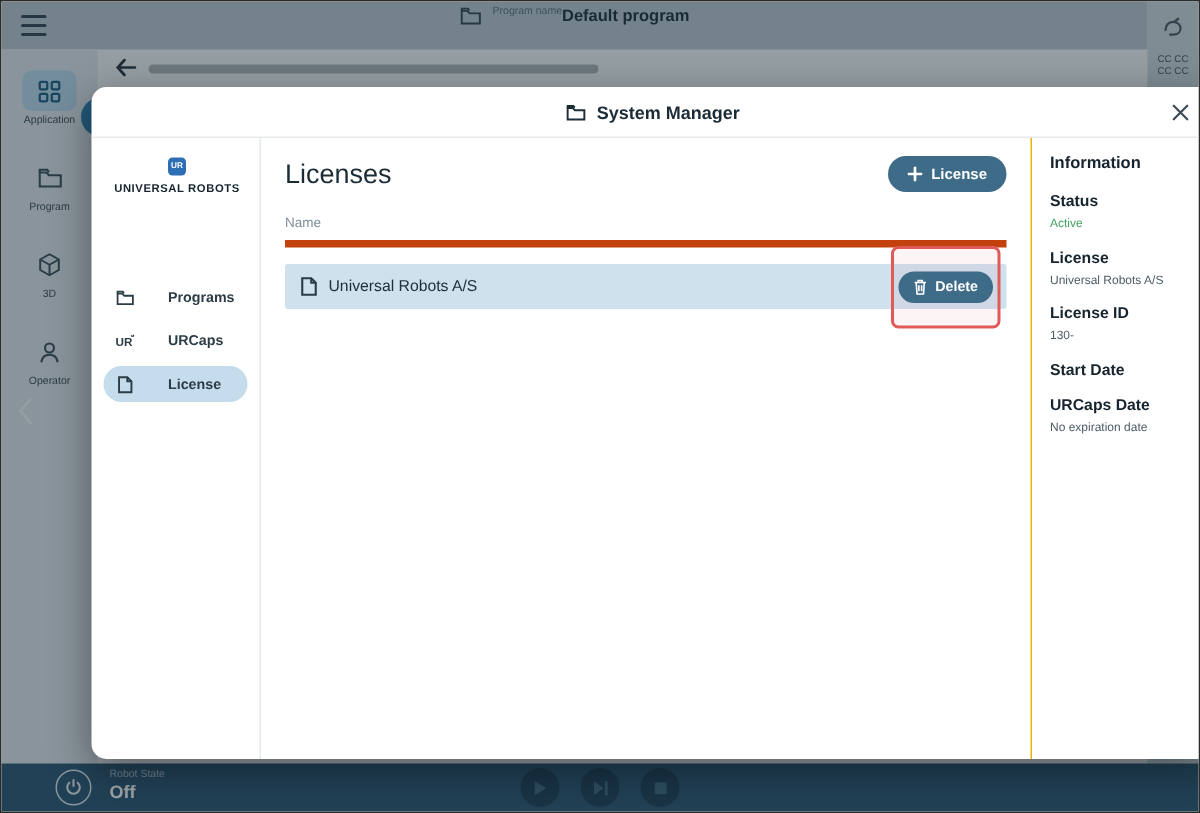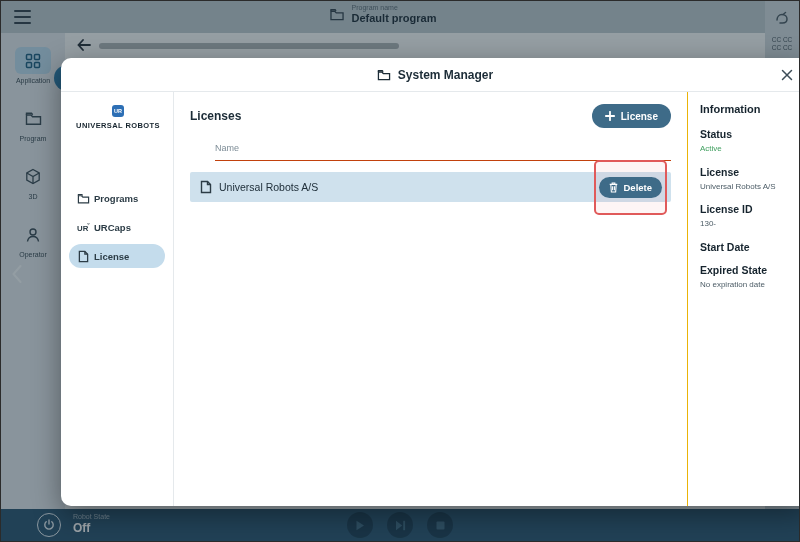--- a/index.html
+++ b/index.html
@@ -76,31 +76,31 @@
   .modal-close { position:absolute; right:14px; top:9px; width:16px; height:16px; cursor:pointer;
                  display:flex; align-items:center; justify-content:center; color:#3d4d58; }
   .modal-body { flex:1; display:flex; min-height:0; }
 
   .nav-col { width:113px; border-right:1px solid #e5e9ec; padding:10px 8px; }
   .brand { display:flex; align-items:center; gap:4px; margin:3px 0 0 2px;flex-direction:column; }
   .brand-mark { width:12px; height:12px; background:#2d6fb5; border-radius:3px; color:#fff;
                 font-size:5.5px; font-weight:bold; display:flex; align-items:center; justify-content:center; }
   .brand-name { font-size:7.5px; font-weight:bold; letter-spacing:0.4px; color:#16242e; }
   .nav-items { margin-top:56px; display:flex; flex-direction:column; gap:5px; }
-  .nav-item { height:24px; display:flex; align-items:center; gap:4px; padding:0 8px; border-radius:12px;
+  .nav-item { height:24px; display:flex; align-items:center; gap:22px; padding:0 8px; border-radius:12px;
               font-size:9.5px; font-weight:bold; color:#2c3c46; cursor:pointer; }
   .nav-item.active { background:#c4dcec; }
   .nav-item .nicon { display:flex; align-items:center; justify-content:center; width:13px; color:#2c3c46; }
 
   .main-col { flex:1; padding:12px 16px 0 16px; display:flex; flex-direction:column; }
   .main-head { display:flex; align-items:center; justify-content:space-between; }
-  .main-head h2 { font-size:12px; font-weight:bold; color:#1c2c37; }
+  .main-head h2 { font-size:18px; font-weight:normal; color:#1c2c37; }
   .add-btn { height:24px; border-radius:12px; background:#3e6b88; color:#fff; display:flex;
              align-items:center; gap:6px; padding:0 13px; font-size:10px; font-weight:bold; cursor:pointer; }
-  .col-head { font-size:9px; color:#7e8d97; margin-top:15px; padding-bottom:7px; border-bottom:1px solid #c2410c;margin-left:25px; }
+  .col-head { font-size:9px; color:#7e8d97; margin-top:15px; padding-bottom:7px; border-bottom:5px solid #c2410c; }
   .lic-row { margin-top:11px; height:30px; background:#cfe1ed; border-radius:2px; display:flex;
              align-items:center; justify-content:space-between; padding:0 4px 0 10px; cursor:pointer; }
   .lic-name { display:flex; align-items:center; gap:7px; font-size:10.5px; color:#20303b; }
   .annot { border:2px solid #e05a5a; border-radius:5px; padding:15px 3px; background:rgba(224,90,90,0.06); }
   .del-btn { height:21px; border-radius:11px; background:#3e6b88; color:#fff; display:flex;
              align-items:center; gap:5px; padding:0 10px; font-size:9.5px; font-weight:bold; cursor:pointer; }
 
   .info-col { width:122px; border-left:1px solid #eab308; padding:11px 12px; overflow:hidden; }
   .info-title { font-size:11px; font-weight:bold; color:#16242e; margin-bottom:13px; }
   .f-label { font-size:10.5px; font-weight:bold; color:#16242e; margin-top:11px; margin-bottom:3px; }
@@ -120,21 +120,21 @@
         <div></div>
         <div></div>
     </div>
     <div class="program-title">
       <span>
         <svg width="15" height="13" viewBox="0 0 16 14" fill="none" stroke="#32434e" stroke-width="1.4">
           <path d="M1.5 3.5 h4 l1.7 1.8 H14.5 v7.2 H1.5 z"></path>
             <path d="M1.5 3.5 v-1.6 h4.5 l1 1.3"></path>
         </svg>
       </span>
-      <span style="display:flex;flex-direction:column;">
+      <span style="display:flex;flex-direction:row;">
         <span class="lab">Program name</span>
         <span class="name">Default program</span>
       </span>
     </div>
   </div>
 
   <div class="left-sidebar">
     <div class="side-item active">
       <span class="icon-box">
         <svg width="16" height="16" viewBox="0 0 16 16" fill="none" stroke="currentColor" stroke-width="1.5">
@@ -333,21 +333,21 @@
 
       <div class="info-col">
         <div class="info-title">Information</div>
         <div class="f-label">Status</div>
         <div class="f-value green">Active</div>
         <div class="f-label">License</div>
         <div class="f-value">Universal Robots A/S</div>
         <div class="f-label">License ID</div>
         <div class="f-value">130-</div>
         <div class="f-label">Start Date</div>
-        <div class="f-label">Expired State</div>
+        <div class="f-label">URCaps Date</div>
         <div class="f-value">No expiration date</div>
       </div>
 
     </div>
   </div>
 
   <div class="bottom-bar">
     <div class="power-wrap">
       <svg width="12" height="12" viewBox="0 0 12 12" fill="none" stroke="#dfe9ee" stroke-width="1.4" stroke-linecap="round">
         <path d="M6 1 V5"></path>

